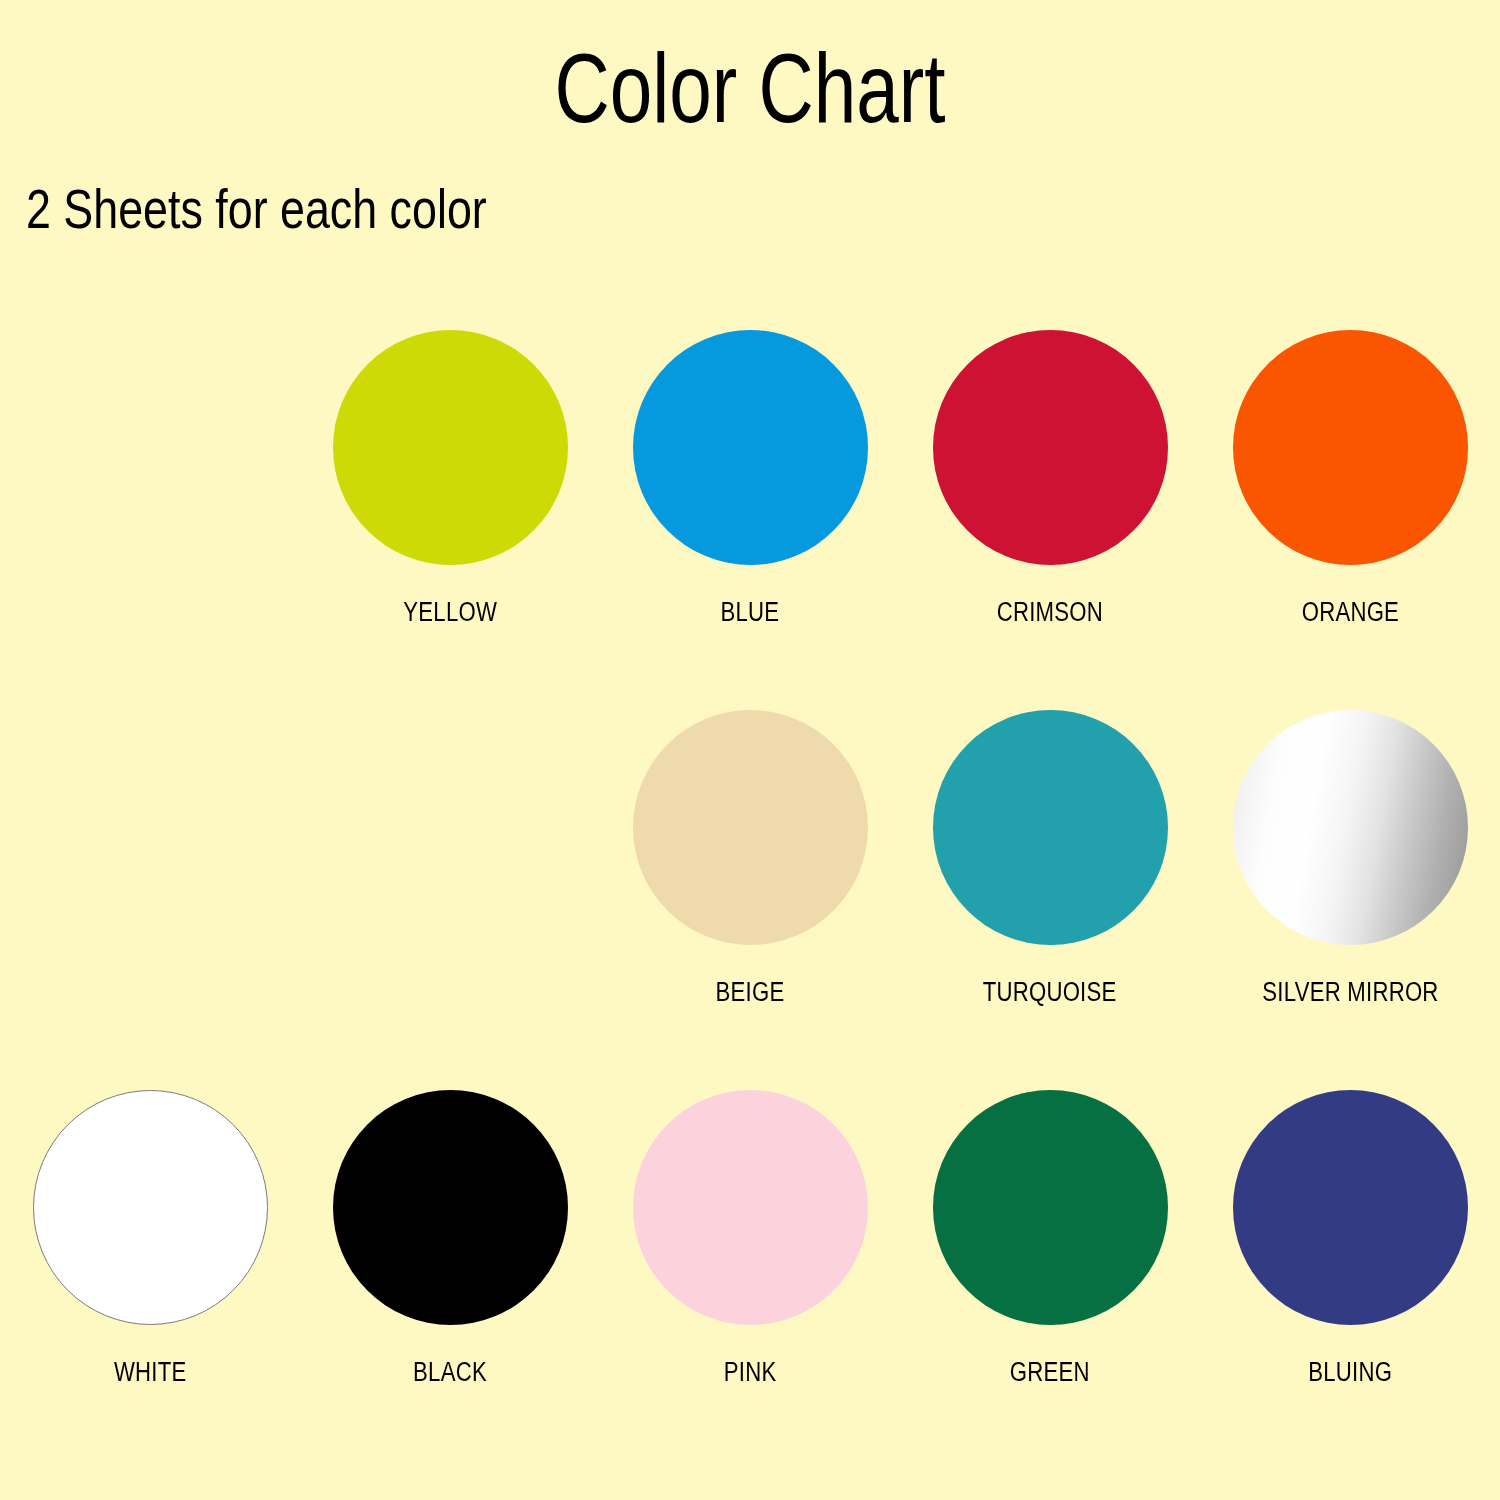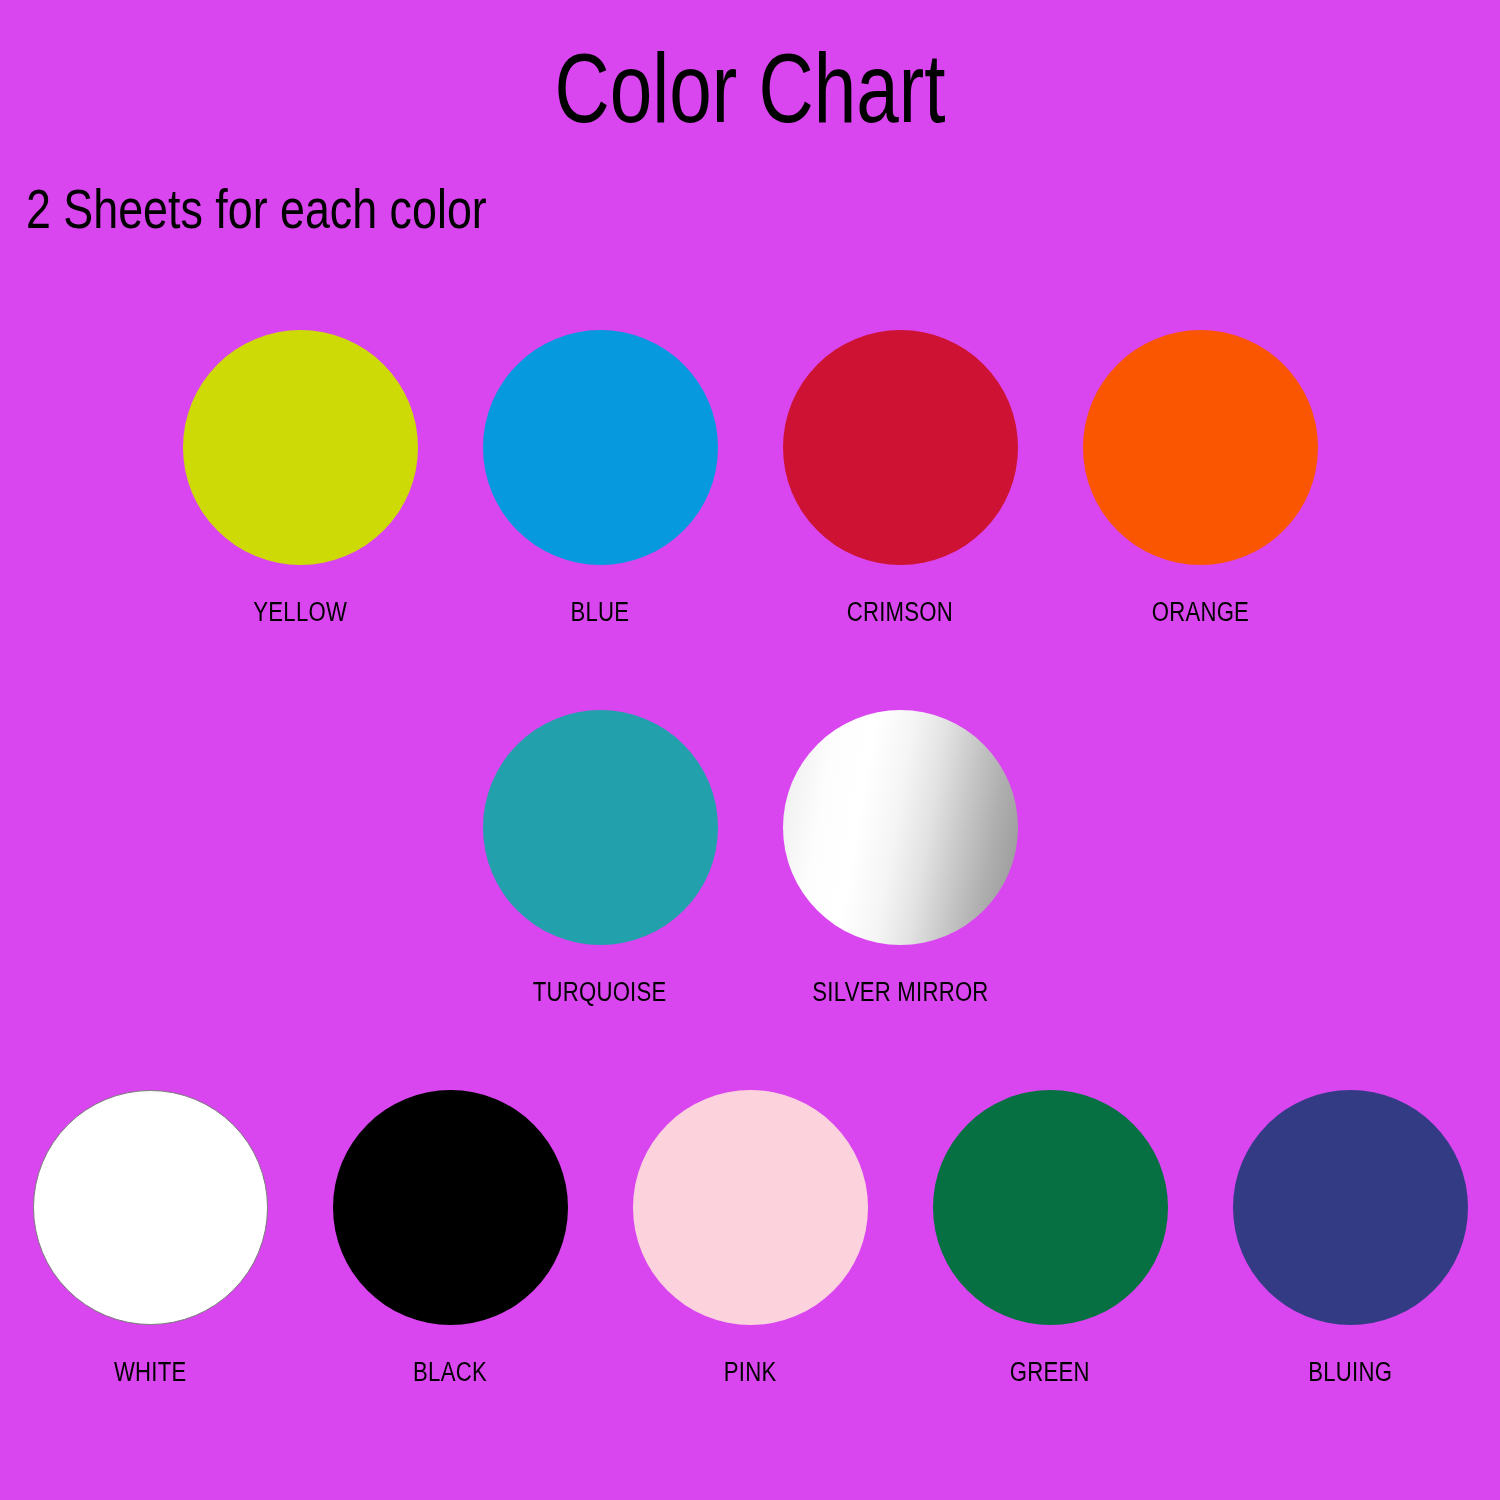--- a/index.html
+++ b/index.html
@@ -13,21 +13,21 @@
     font-family: "Liberation Sans", sans-serif;
     color: #000000;
     overflow: hidden;
     position: relative;
   }
 
   #page {
     width: 1500px;
     height: 1500px;
     position: relative;
-    background: #d946ef;
+    background: #fef9c3;
   }
 
   
   .title {
     position: absolute;
     top: 36px;
     left: 0;
     width: 1500px;
     text-align: center;
     font-size: 98px;
@@ -57,21 +57,21 @@
   .grid {
     position: absolute;
     top: 330px;
     left: 0;
     width: 1500px;
   }
 
   .grid-row {
     display: flex;
     flex-direction: row;
-    justify-content: center;
+    justify-content: flex-end;
     align-items: flex-start;
     height: 380px;
   }
 
   .cell {
     width: 300px;
     display: flex;
     flex-direction: column;
     align-items: center;
   }
@@ -121,20 +121,24 @@
           <div class="swatch" style="background: rgb(206, 18, 51);"></div>
           <div class="swatch-label">CRIMSON</div>
         </div>
         <div class="cell">
           <div class="swatch" style="background: rgb(250, 85, 0);"></div>
           <div class="swatch-label">ORANGE</div>
         </div>
       </div>
       <div class="grid-row">
         <div class="cell">
+          <div class="swatch" style="background: rgb(239, 218, 174);"></div>
+          <div class="swatch-label">BEIGE</div>
+        </div>
+        <div class="cell">
           <div class="swatch" style="background: rgb(34, 160, 171);"></div>
           <div class="swatch-label">TURQUOISE</div>
         </div>
         <div class="cell">
           <div class="swatch" style="background: linear-gradient(100deg, rgb(217, 217, 217) 0%, rgb(242, 242, 242) 8%, rgb(253, 253, 253) 20%, rgb(255, 255, 255) 34%, rgb(245, 245, 245) 48%, rgb(227, 227, 227) 60%, rgb(200, 200, 200) 72%, rgb(175, 175, 175) 84%, rgb(156, 156, 156) 95%, rgb(189, 189, 189) 100%);"></div>
           <div class="swatch-label">SILVER MIRROR</div>
         </div>
       </div>
       <div class="grid-row">
         <div class="cell">

